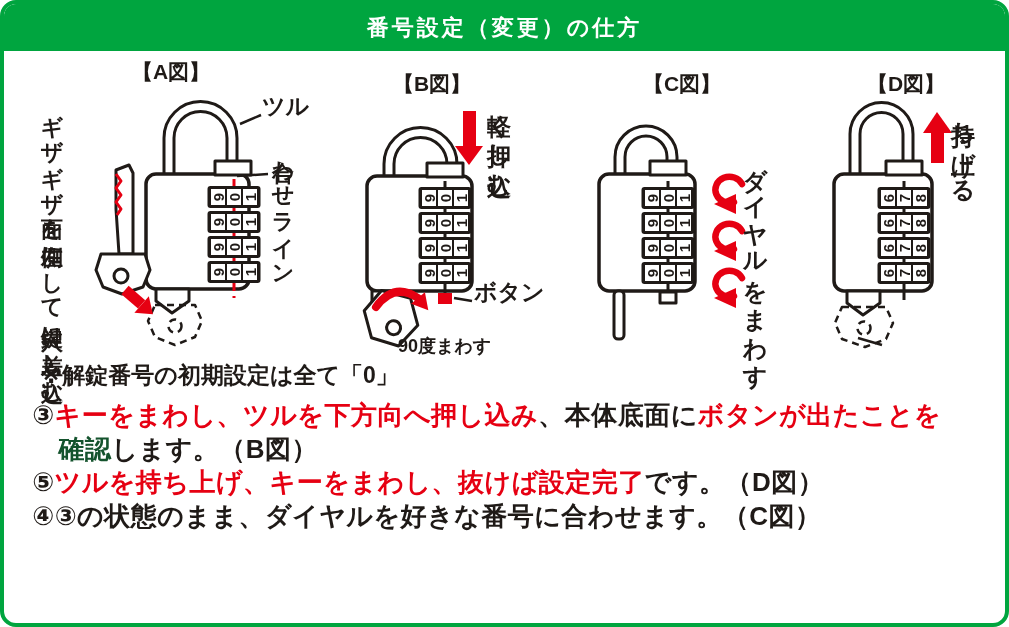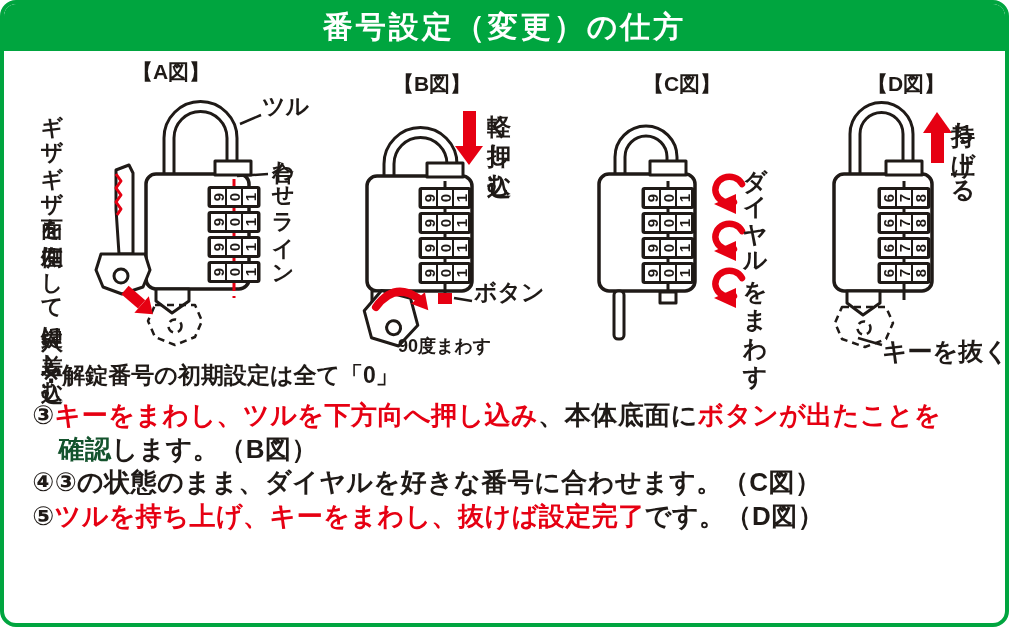--- a/index.html
+++ b/index.html
@@ -5,21 +5,21 @@
   html,body{margin:0;padding:0;background:#fff;}
   .page{
     position:relative;width:1009px;height:627px;box-sizing:border-box;
     background:#fff;border:4px solid #00a53f;border-radius:16px;overflow:hidden;
     font-family:"Liberation Sans","DejaVu Sans",sans-serif;color:#1f1a17;
   }
   .header{
     position:absolute;top:0;left:0;right:0;height:47px;background:#00a53f;
     border-radius:10px 10px 0 0;display:flex;align-items:center;justify-content:center;
   }
-  .title{color:#ffffff;font-size:30px;font-weight:bold;letter-spacing:3px;text-align:center;}
+  .title{color:#ffffff;font-size:22px;font-weight:bold;letter-spacing:3px;text-align:center;}
   svg.art{position:absolute;left:0;top:47px;z-index:1;}
   .caption{position:absolute;z-index:2;width:120px;text-align:center;font-size:21px;font-weight:bold;}
   .lbl{position:absolute;z-index:2;font-weight:bold;white-space:nowrap;}
   .vt{writing-mode:vertical-rl;text-orientation:upright;letter-spacing:1px;}
   .note{position:absolute;z-index:2;left:36px;top:356px;font-size:23px;font-weight:bold;}
   .instr{position:absolute;z-index:2;left:28px;top:395px;font-size:26px;font-weight:bold;
          line-height:33.5px;white-space:nowrap;letter-spacing:0.5px;}
 </style>
 </head>
 <body>
@@ -246,23 +246,22 @@
   <div class="lbl" style="left:258px;top:87px;font-size:23px;">ツル</div>
   <div class="lbl vt" style="left:264px;top:140px;height:150px;font-size:22px;">合わせライン</div>
 
   <div class="lbl vt" style="left:479px;top:92px;height:170px;font-size:24px;">軽く押し込む</div>
   <div class="lbl" style="left:470px;top:273px;font-size:23px;">ボタン</div>
   <div class="lbl" style="left:394px;top:330px;font-size:18px;">90度まわす</div>
 
   <div class="lbl vt" style="left:735px;top:146px;height:200px;font-size:24px;">ダイヤルをまわす</div>
 
   <div class="lbl vt" style="left:943px;top:100px;height:140px;font-size:24px;">持ち上げる</div>
-  <div class="lbl" style="left:878px;top:331px;font-size:25px;">キーを抜く</div>
 
   <div class="note">※解錠番号の初期設定は全て「0」</div>
   <div class="instr">
       <div><span style="color: rgb(31, 26, 23);">③</span><span style="color: rgb(230, 0, 18);">キーをまわし、ツルを下方向へ押し込み</span><span style="color: rgb(31, 26, 23);">、本体底面に</span><span style="color: rgb(230, 0, 18); font-family: Liberation Serif, serif;">ボタンが出たことを</span></div>
       <div><span style="color: rgb(31, 26, 23);">　</span><span style="color: #14532d;">確認</span><span style="color: rgb(31, 26, 23);">します。（B図）</span></div>
+      <div><span style="color: rgb(31, 26, 23);">⑤</span><span style="color: rgb(230, 0, 18);">ツルを持ち上げ、キーをまわし、抜けば設定完了</span><span style="color: rgb(31, 26, 23);">です。（D図）</span></div>
       <div><span style="color: rgb(31, 26, 23);">④③の状態のまま、ダイヤルを好きな番号に合わせます。（C図）</span></div>
-      <div><span style="color: rgb(31, 26, 23);">⑤</span><span style="color: rgb(230, 0, 18);">ツルを持ち上げ、キーをまわし、抜けば設定完了</span><span style="color: rgb(31, 26, 23);">です。（D図）</span></div>
     </div>
 
 </div>
 
 </body></html>

